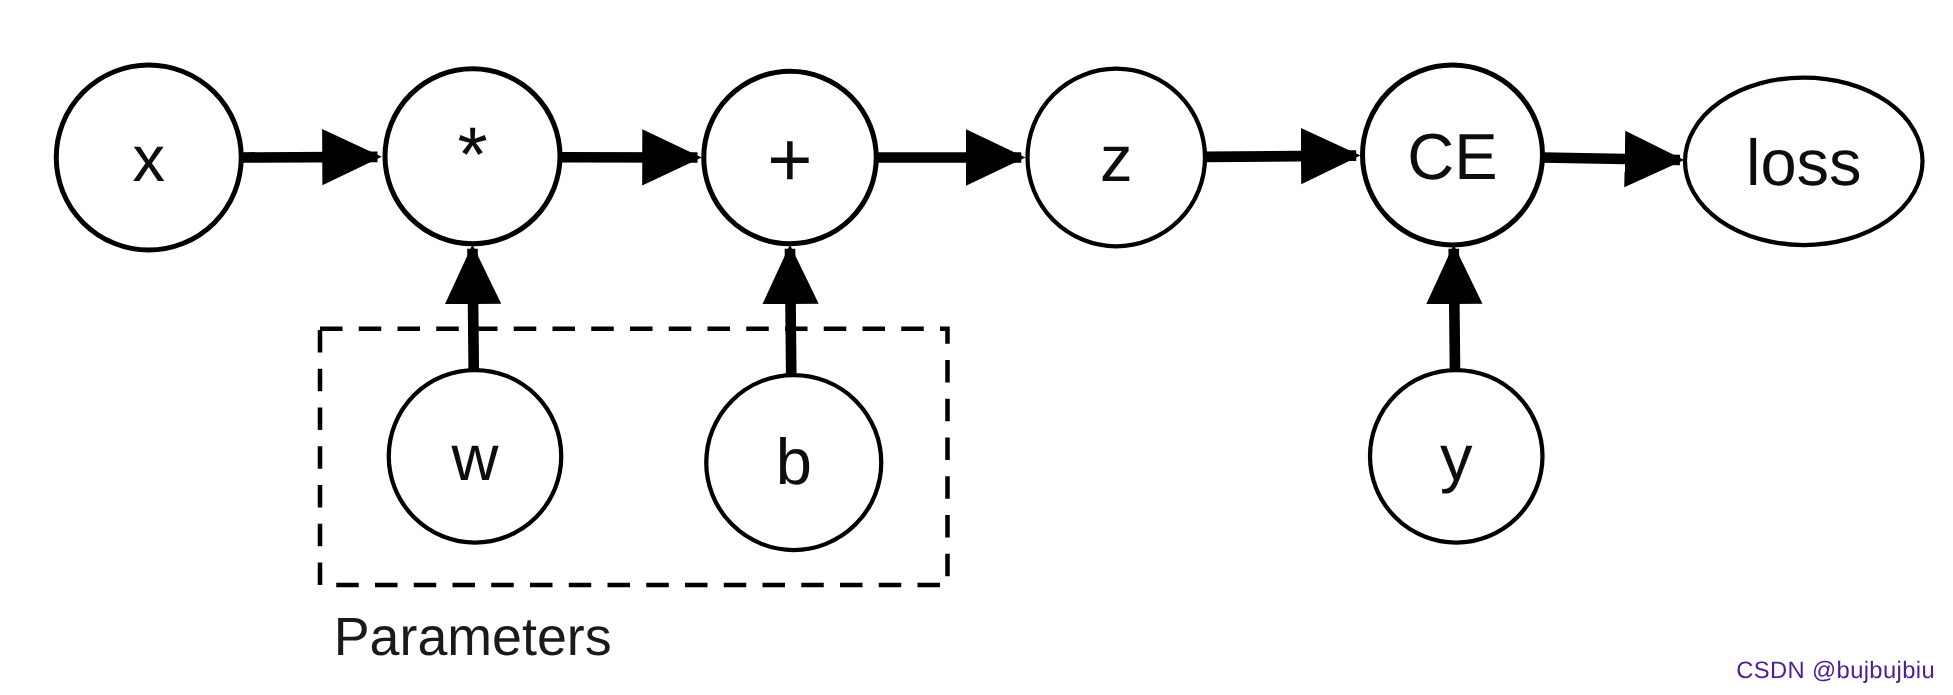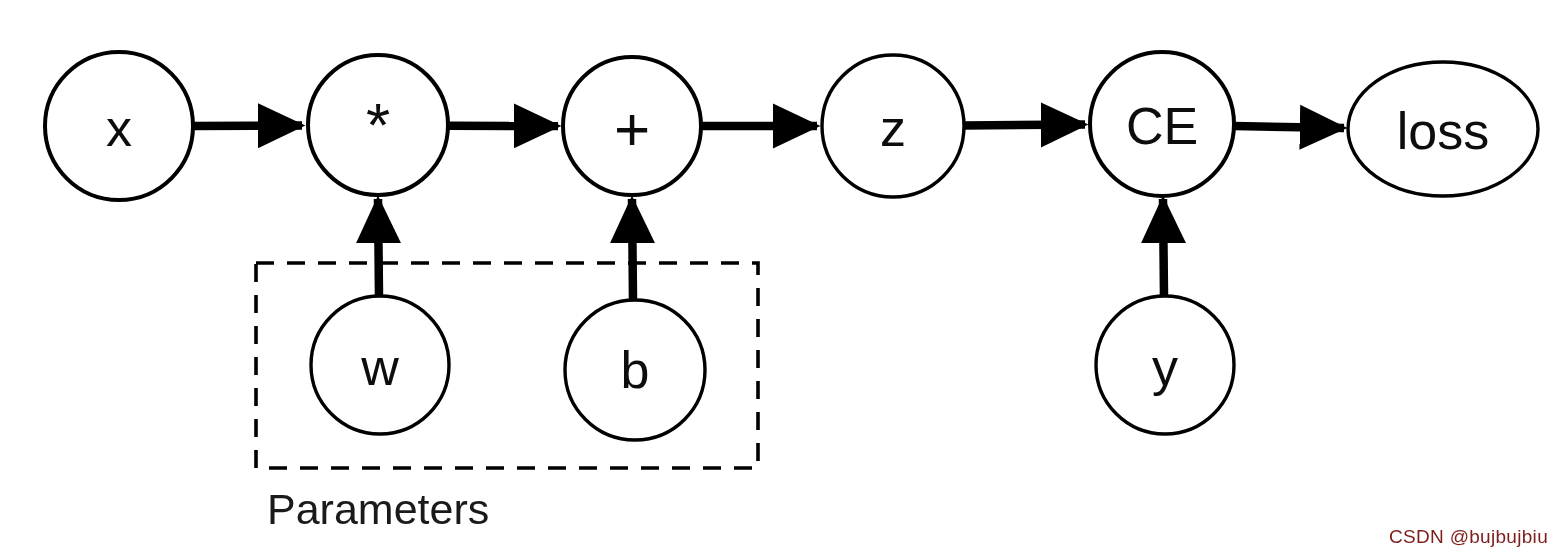--- a/index.html
+++ b/index.html
@@ -68,21 +68,21 @@
     fill: #1a1a1a;
     text-anchor: start;
     font-weight: 400;
   }
   .watermark {
     position: absolute;
     right: 14px;
     bottom: 8px;
     font-family: "Liberation Sans", sans-serif;
     font-size: 19px;
-    color: #7f1d1d;
+    color: #4c1d95;
     letter-spacing: 0.3px;
     white-space: nowrap;
     user-select: none;
   }
 </style>
 </head>
 <body>
 
 <div id="canvas">
 

